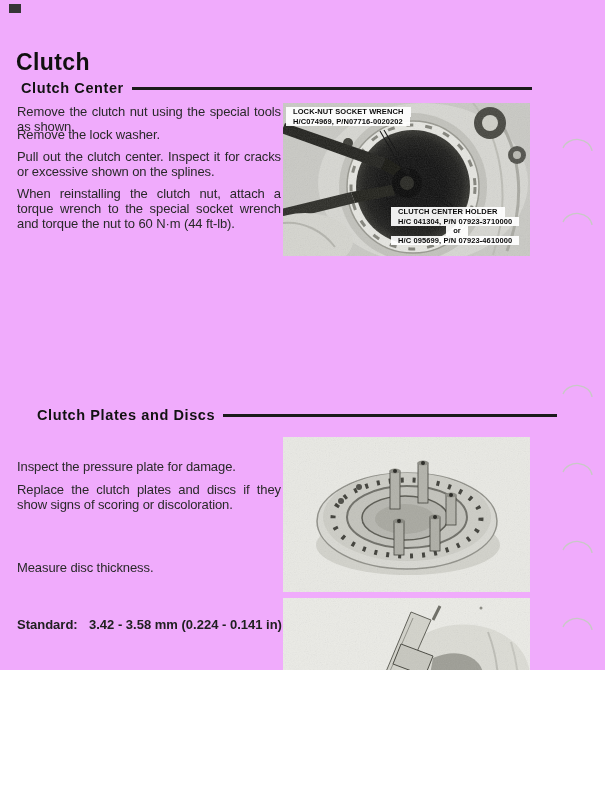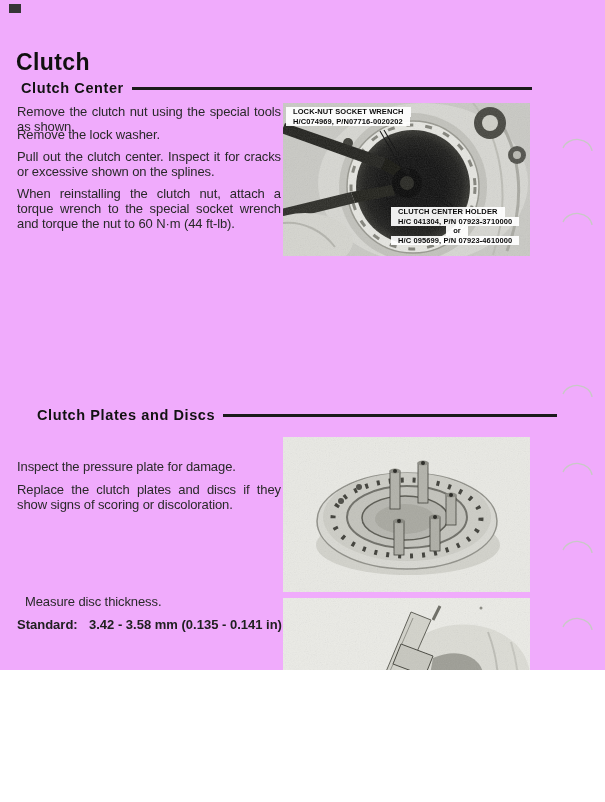--- a/index.html
+++ b/index.html
@@ -11,21 +11,21 @@
   .title{position:absolute;left:16px;top:49px;margin:0;font-size:23px;font-weight:bold;color:#101010;letter-spacing:.4px;}
   .hrow{position:absolute;display:flex;align-items:center;}
   #hrow1{left:21px;top:80px;width:511px;justify-content:center;}
   #hrow2{left:17px;top:407px;width:520px;margin-left:20px;}
   .sec-head{margin:0;font-size:14.5px;font-weight:bold;color:#121212;letter-spacing:.6px;white-space:nowrap;}
   .head-rule{flex:1;height:3px;background:#1b1b1b;margin-left:8px;margin-top:1px;}
   .para{position:absolute;left:17px;width:264px;margin:0;font-size:13px;line-height:15px;
         color:#292929;text-align:justify;letter-spacing:-.1px;}
   #p1-1{top:104px;} #p1-2{top:127px;} #p1-3{top:149px;} #p1-4{top:186px;}
   #p2-1{top:436px;} #p2-2{top:459px;} #p2-3{top:482px;}
-  #p-measure{top:594px;margin-left:8px;}
+  #p-measure{top:560px;}
   .meas-block{position:absolute;left:17px;top:617px;width:268px;font-size:13px;line-height:15.5px;font-weight:bold;color:#202020;}
   .meas-row{display:flex;}
   .meas-label{width:72px;flex:none;}
   .page-number{position:absolute;left:16px;top:751px;margin:0;font-size:13px;font-weight:bold;color:#101010;letter-spacing:.5px;}
   .bottom-edge{position:absolute;left:4px;top:786px;width:556px;height:0;border-top:1px dashed #cfcfcb;}
   .photo{position:absolute;left:283px;overflow:hidden;}
   #photo1{top:103px;width:247px;height:153px;}
   #photo2{top:437px;width:247px;height:155px;}
   #photo3{top:598px;width:247px;height:152px;}
   .photo svg{display:block;}
@@ -121,21 +121,21 @@
     <div class="head-rule"></div>
   </div>
 
   <p class="para" id="p2-2">Inspect the pressure plate for damage.</p>
   <p class="para" id="p2-3">Replace the clutch plates and discs if they show signs of scoring or discoloration.</p>
   <p class="para" id="p-measure">Measure disc thickness.</p>
 
   <div class="meas-block">
     <div class="meas-row">
       <span class="meas-label">Standard:</span>
-      <span class="meas-value">3.42 - 3.58 mm (0.135 - 0.141 in)</span>
+      <span class="meas-value">3.42 - 3.58 mm (0.224 - 0.141 in)</span>
     </div>
   </div>
 
   <div class="photo" id="photo2">
     <svg width="247" height="155" viewBox="0 0 247 155">
       <rect width="247" height="155" fill="#e9e9e4"></rect>
       <ellipse cx="125" cy="108" rx="92" ry="30" fill="#d2d2cb"></ellipse>
       <ellipse cx="124" cy="84" rx="90" ry="48" fill="#d9d9d3" stroke="#8f8f88" stroke-width="1.5"></ellipse>
       <ellipse cx="124" cy="80" rx="84" ry="44" fill="#cdcdc6"></ellipse>
       <ellipse cx="124" cy="81" rx="74" ry="38" fill="none" stroke="#3d3d37" stroke-width="5" stroke-dasharray="3 9"></ellipse>

